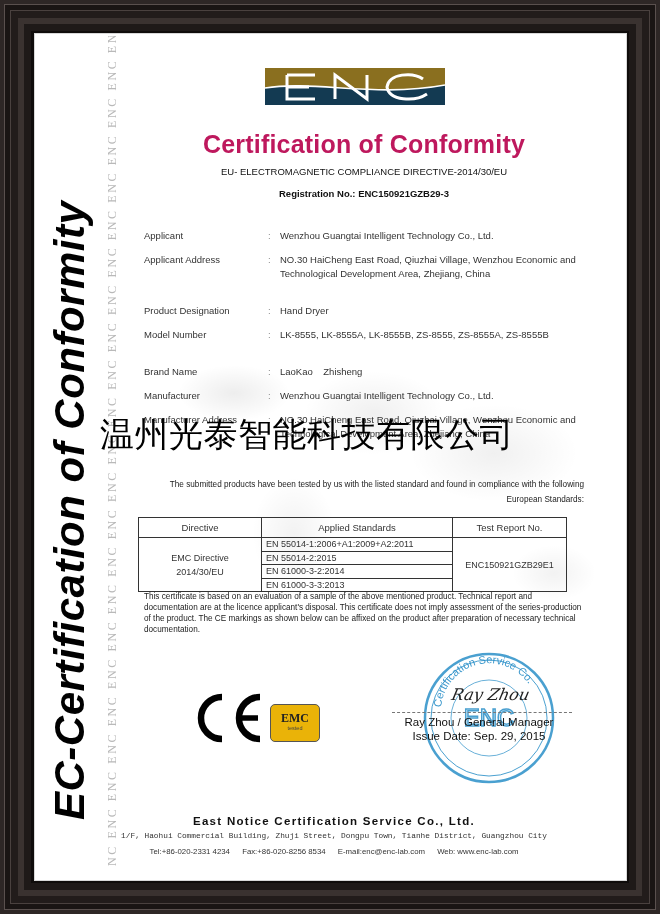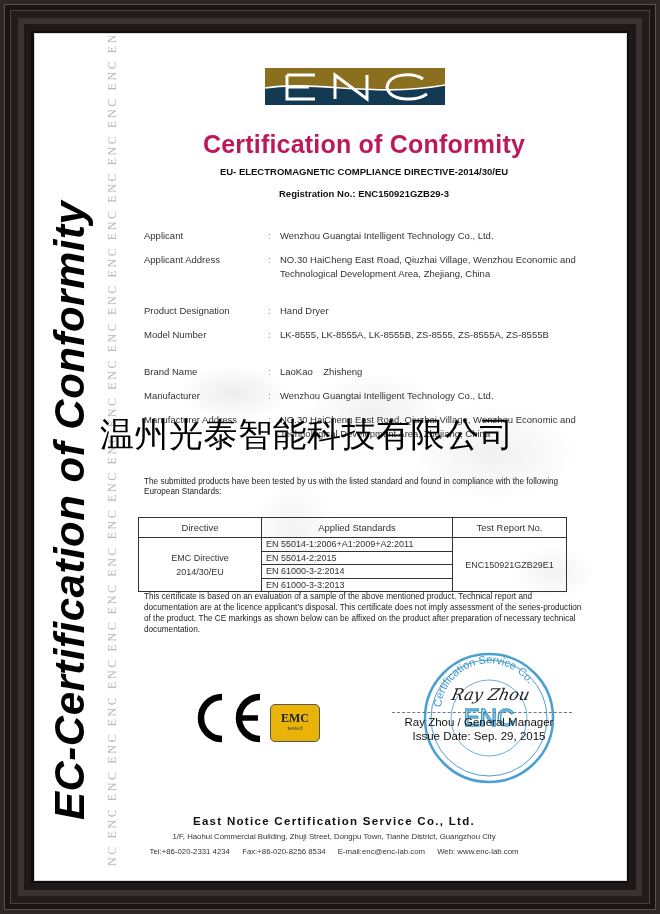--- a/index.html
+++ b/index.html
@@ -52,39 +52,39 @@
     position:absolute; left:231px; top:35px; width:180px; height:37px;
     overflow:hidden;
   }
   .logo svg { display:block; }
   .title {
     position:absolute; left:120px; top:97px; width:420px; text-align:center;
     font-size:25px; font-weight:bold; color:#be185d; letter-spacing:0.2px;
   }
   .subtitle {
     position:absolute; left:110px; top:133px; width:440px; text-align:center;
-    font-size:9.5px; font-weight:bold; color:#111;
+    font-size:9.5px; font-weight:normal; color:#111;
   }
   .regno {
     position:absolute; left:120px; top:155px; width:420px; text-align:center;
     font-size:9.5px; font-weight:bold; color:#111;
   }
   .fields { position:absolute; left:110px; top:196px; width:470px; }
   .field { position:relative; font-size:9.5px; color:#333; line-height:14px; }
   .field .lbl { position:absolute; left:0; width:120px; }
   .field .colon { position:absolute; left:124px; color:#888; }
   .field .val { margin-left:136px; width:300px; }
   .chinese {
     position:absolute; left:66px; top:381px; width:520px;
     font-family:"DejaVu Serif", "Liberation Serif", serif;
     font-size:34px; color:#000; letter-spacing:0.5px; line-height:40px; white-space:nowrap;
   }
   .statement {
     position:absolute; left:110px; top:444px; width:440px;
-    font-size:8.2px; line-height:10px; color:#222;
+    font-size:8.2px; line-height:15px; color:#222;text-align:right;
   }
   table.std {
     position:absolute; left:104px; top:484px; width:429px;
     border-collapse:collapse; font-size:9px; color:#333;
   }
   table.std td, table.std th {
     border:1px solid #333; padding:0 4px; font-weight:normal; height:14px; line-height:14px;
   }
   table.std th { height:19px; text-align:center; font-size:9.5px; }
   table.std td.center { text-align:center; }
@@ -117,21 +117,21 @@
   .signer {
     position:absolute; left:345px; top:682px; width:200px; text-align:center;
     font-size:11.5px; color:#111; line-height:14px;
   }
   .company {
     position:absolute; left:90px; top:782px; width:420px; text-align:center;
     font-size:11.5px; font-weight:bold; letter-spacing:1.3px; color:#111;
   }
   .address {
     position:absolute; left:70px; top:799px; width:460px; text-align:center;
-    font-size:7.8px; color:#333;
+    font-size:7.8px; color:#333;font-family:Liberation Mono, monospace;
   }
   .contact {
     position:absolute; left:70px; top:814px; width:460px; text-align:center;
     font-size:7.8px; color:#333; white-space:nowrap;
   }
   .contact span { margin:0 5px; }
 </style>
 </head>
 <body>
 

